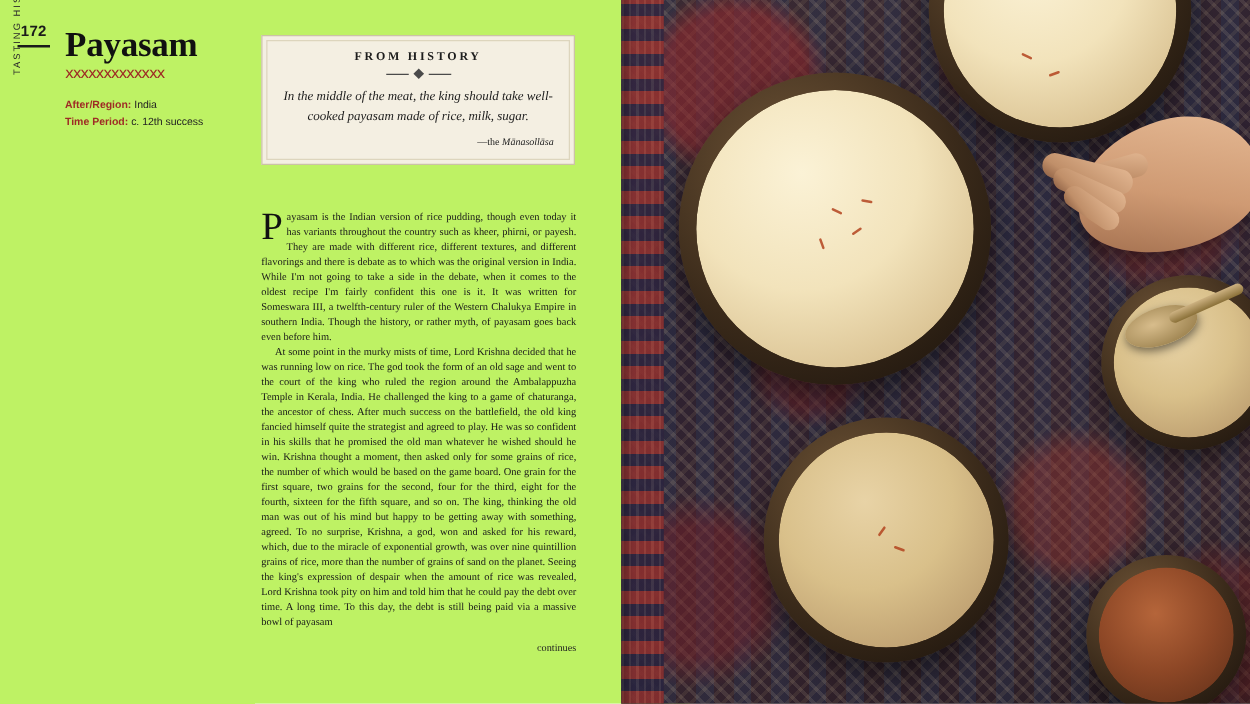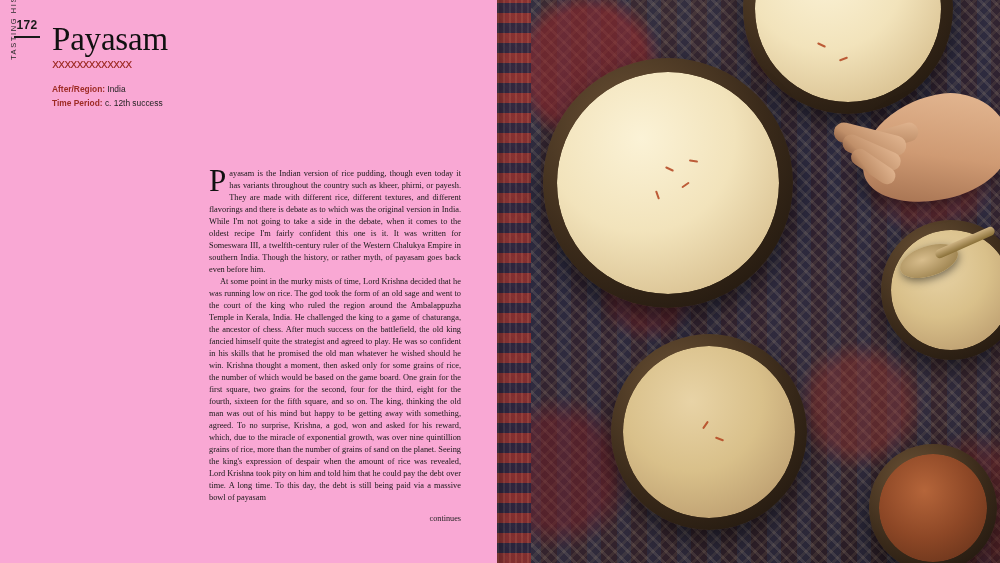--- a/index.html
+++ b/index.html
@@ -14,21 +14,21 @@
     position: relative;
     width: 1000px; height: 563px;
     background: #ffffff;
   }
 
   
   .left-page {
     position: absolute;
     left: 0; top: 0;
     width: 552px; height: 563px;
-    background: #f9a8d4;
+    background: #bef264;
   }
 
   
   .side-tab {
     position: absolute;
     left: 14px; top: 18px;
     width: 26px;
     text-align: center;
   }
   .folio {
@@ -58,22 +58,22 @@
   }
 
   
   .title-block {
     position: absolute;
     left: 52px; top: 22px;
     width: 160px;
   }
   .recipe-title {
     font-family: "Liberation Serif", serif;
-    font-size: 33px;
-    font-weight: normal;
+    font-size: 28px;
+    font-weight: bold;
     color: #111;
     letter-spacing: -0.2px;
     line-height: 1.05;
     margin: 0;
   }
   .zig {
     margin-top: 2px;
     height: 11px;
     width: 118px;
     color: #9e2b25;
@@ -337,20 +337,30 @@
       <div class="meta">
         <div>
           <span class="k">After/Region:</span><span> India</span>
         </div>
         <div>
           <span class="k">Time Period:</span><span> c. 12th success</span>
         </div>
       </div>
     </div>
 
+    <div class="history-box">
+      <div class="hb-title">FROM HISTORY</div>
+      <div class="hb-orn">
+        <span class="l"></span>
+          <span class="d"></span>
+          <span class="r"></span>
+      </div>
+      <div class="hb-quote">In the middle of the meat, the king should take well-cooked payasam made of rice, milk, sugar.</div>
+      <div class="hb-attr"><span>—the </span><i>Mānasollāsa</i></div>
+    </div>
 
     <div class="body-col">
       <p><span class="dropcap">P</span><span>ayasam is the Indian version of rice pudding, though even today it has variants throughout the country such as kheer, phirni, or payesh. They are made with different rice, different textures, and different flavorings and there is debate as to which was the original version in India. While I'm not going to take a side in the debate, when it comes to the oldest recipe I'm fairly confident this one is it. It was written for Someswara III, a twelfth-century ruler of the Western Chalukya Empire in southern India. Though the history, or rather myth, of payasam goes back even before him.</span></p>
       <p>At some point in the murky mists of time, Lord Krishna decided that he was running low on rice. The god took the form of an old sage and went to the court of the king who ruled the region around the Ambalappuzha Temple in Kerala, India. He challenged the king to a game of chaturanga, the ancestor of chess. After much success on the battlefield, the old king fancied himself quite the strategist and agreed to play. He was so confident in his skills that he promised the old man whatever he wished should he win. Krishna thought a moment, then asked only for some grains of rice, the number of which would be based on the game board. One grain for the first square, two grains for the second, four for the third, eight for the fourth, sixteen for the fifth square, and so on. The king, thinking the old man was out of his mind but happy to be getting away with something, agreed. To no surprise, Krishna, a god, won and asked for his reward, which, due to the miracle of exponential growth, was over nine quintillion grains of rice, more than the number of grains of sand on the planet. Seeing the king's expression of despair when the amount of rice was revealed, Lord Krishna took pity on him and told him that he could pay the debt over time. A long time. To this day, the debt is still being paid via a massive bowl of payasam</p>
       <div class="continues">continues</div>
     </div>
   </div>
 
   <div class="right-page">
     <div class="cloth"></div>

